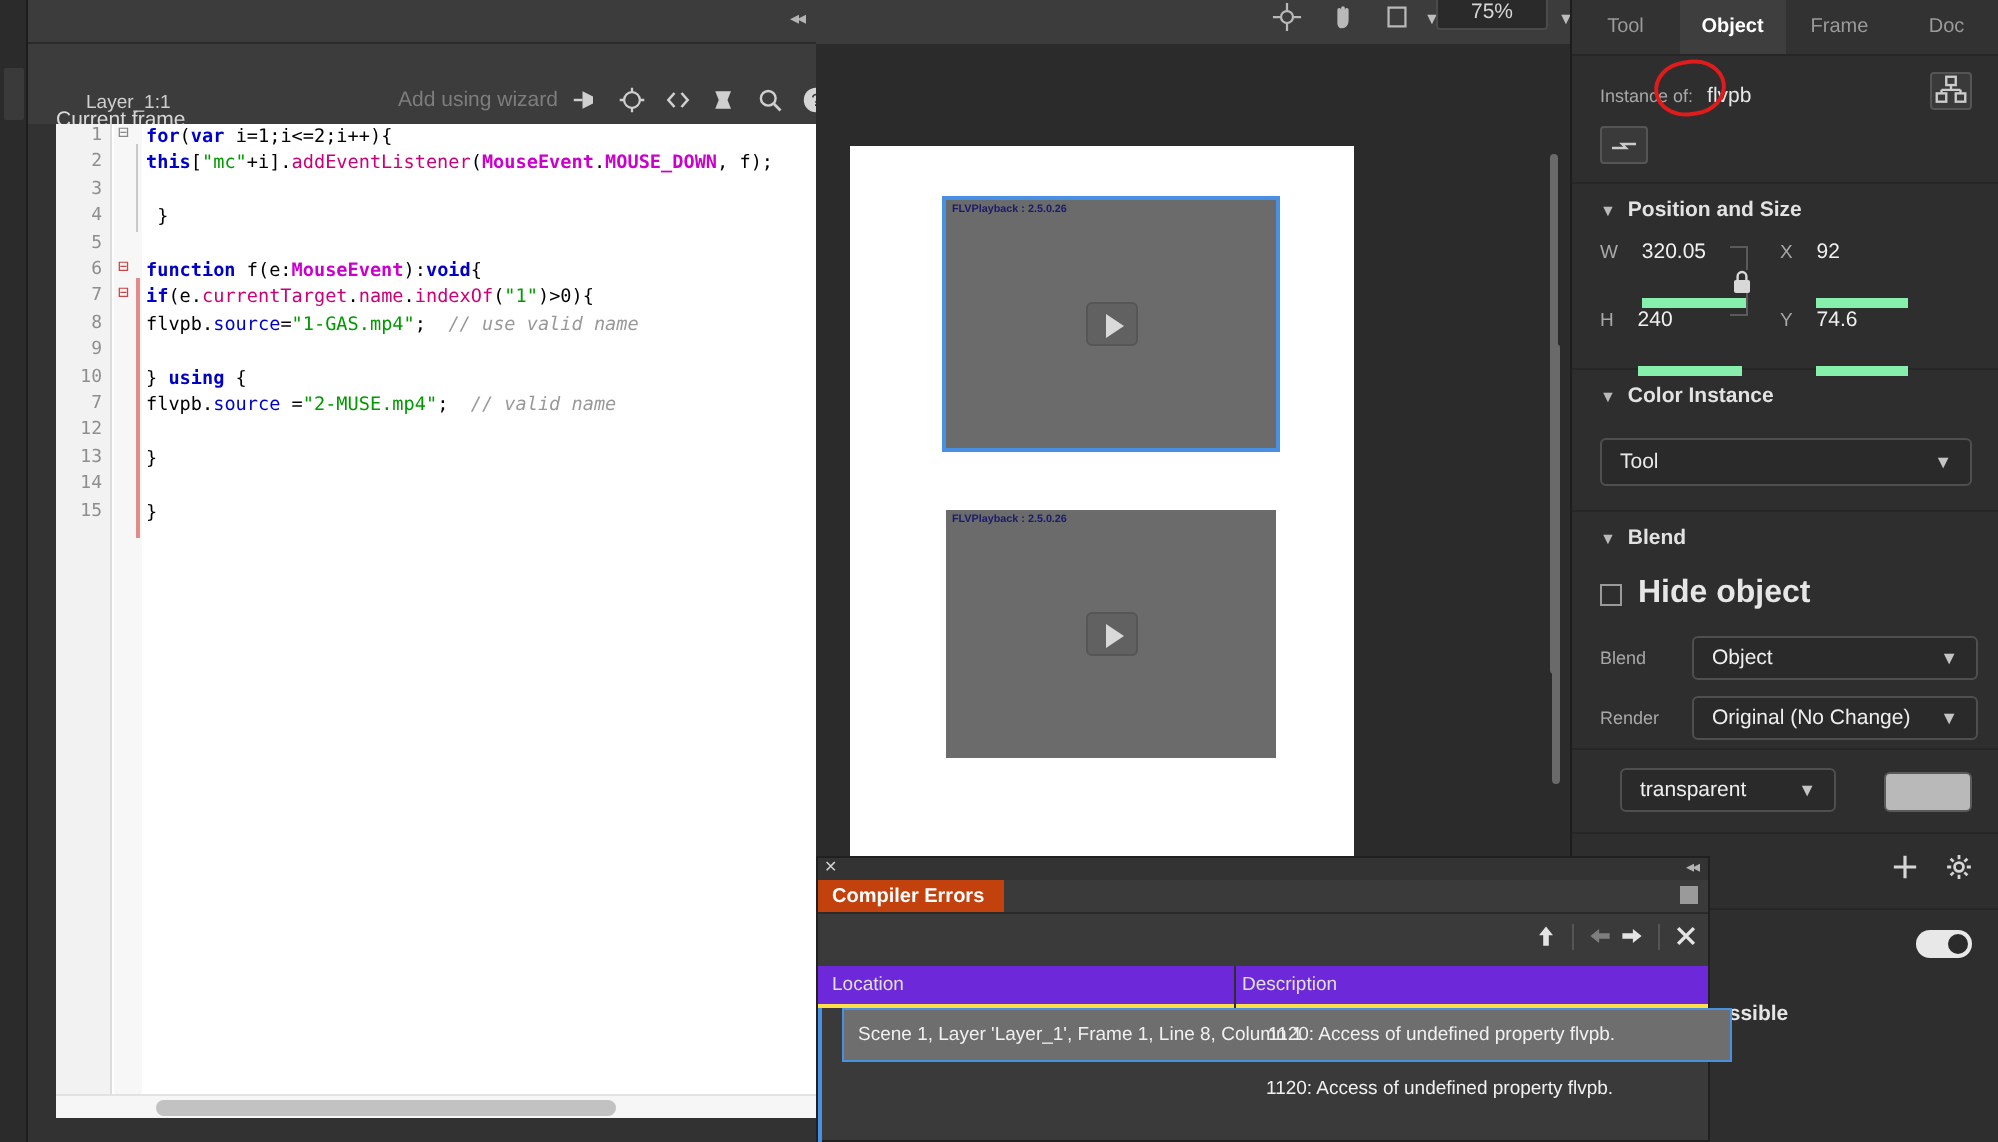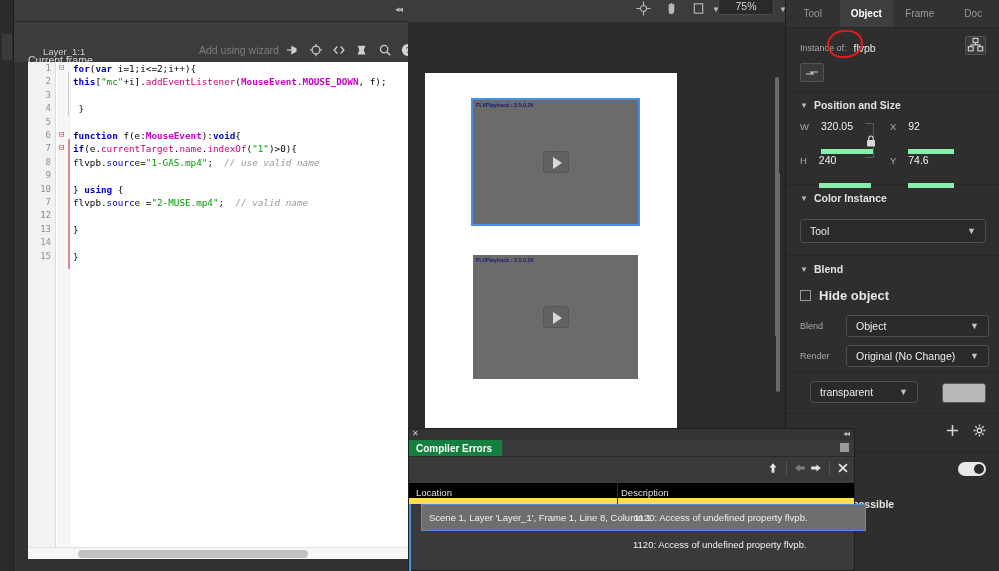--- a/index.html
+++ b/index.html
@@ -231,21 +231,21 @@
     margin: 8px 14px 12px 14px; height: 24px;
     background: #2a2a2a; border: 1px solid #4f4f4f; border-radius: 3px;
     color: #e9e9e9; font-size: 10.5px; line-height: 22px; padding-left: 9px;
     position: relative;
   }
   .select-box .sc {
     position: absolute; right: 9px; top: 0; font-size: 9px; color: #c4c4c4;
   }
   .chk-row { display: flex; align-items: center; gap: 8px; padding: 6px 0 8px 14px; }
   .chkbox { width: 11px; height: 11px; border: 1px solid #9a9a9a; background: #2e2e2e; }
-  .chk-lbl { font-size: 13px; color: #e6e6e6; font-weight: bold; }
+  .chk-lbl { font-size: 16px; color: #e6e6e6; font-weight: bold; }
   .lr { display: flex; align-items: center; padding: 4px 0 4px 14px; gap: 8px; }
   .lr-lbl { font-size: 9px; color: #a8a8a8; width: 38px; }
   .lr-sel {
     width: 143px; height: 22px; background: #2a2a2a;
     border: 1px solid #4f4f4f; border-radius: 3px;
     color: #eee; font-size: 10.5px; line-height: 20px; padding-left: 9px;
     position: relative;
   }
   .lr-sel .sc { position: absolute; right: 9px; top: 0; font-size: 9px; color: #c4c4c4; }
   .color-swatch {
@@ -281,41 +281,41 @@
   }
   .ce-close-x {
     position: absolute; left: 3px; top: 0px; font-size: 8px; color: #cfcfcf;
   }
   .ce-collapse {
     position: absolute; right: 5px; top: 0px; font-size: 8px; color: #b4b4b4;
     letter-spacing: -1px;
   }
   .ce-tab {
     position: absolute; left: 0; top: 11px; height: 17px;
-    background: #15803d; padding: 0 10px 0 7px;
+    background: #c2410c; padding: 0 10px 0 7px;
     font-size: 10px; font-weight: bold; color: #ffffff; line-height: 17px;
     border-bottom: 1px solid #2a2a2a;
   }
   .ce-tabrest {
     position: absolute; left: 0; top: 27px; width: 445px; height: 1px;
     background: #2a2a2a;
   }
   .ce-minisq {
     position: absolute; right: 5px; top: 14px; width: 9px; height: 9px;
     background: #9a9a9a;
   }
   .ce-toolbar {
     position: absolute; right: 3px; top: 30px; height: 18px;
     display: flex; align-items: center; gap: 0px;
   }
   .ce-toolbar .tsep { width: 1px; height: 13px; background: #555; margin: 0 5px; }
   .ce-toolbar .tic { width: 16px; height: 14px; display: block; }
   .ce-colhdr {
     position: absolute; left: 0; top: 54px; width: 445px; height: 21px;
-    background: #000000; border-bottom: 6px solid #fde047;
+    background: #6d28d9; border-bottom: 2px solid #fde047;
   }
   .ce-colhdr .ch {
     position: absolute; top: 4px; font-size: 9.5px; color: #e0e0e0;
   }
   .ce-colhdr .divline {
     position: absolute; left: 208px; top: 0; width: 1px; height: 21px;
     background: #2e2e2e;
   }
   .ce-rows { position: absolute; left: 0; top: 75px; width: 445px; margin-left: 12px; }
   .ce-row {

